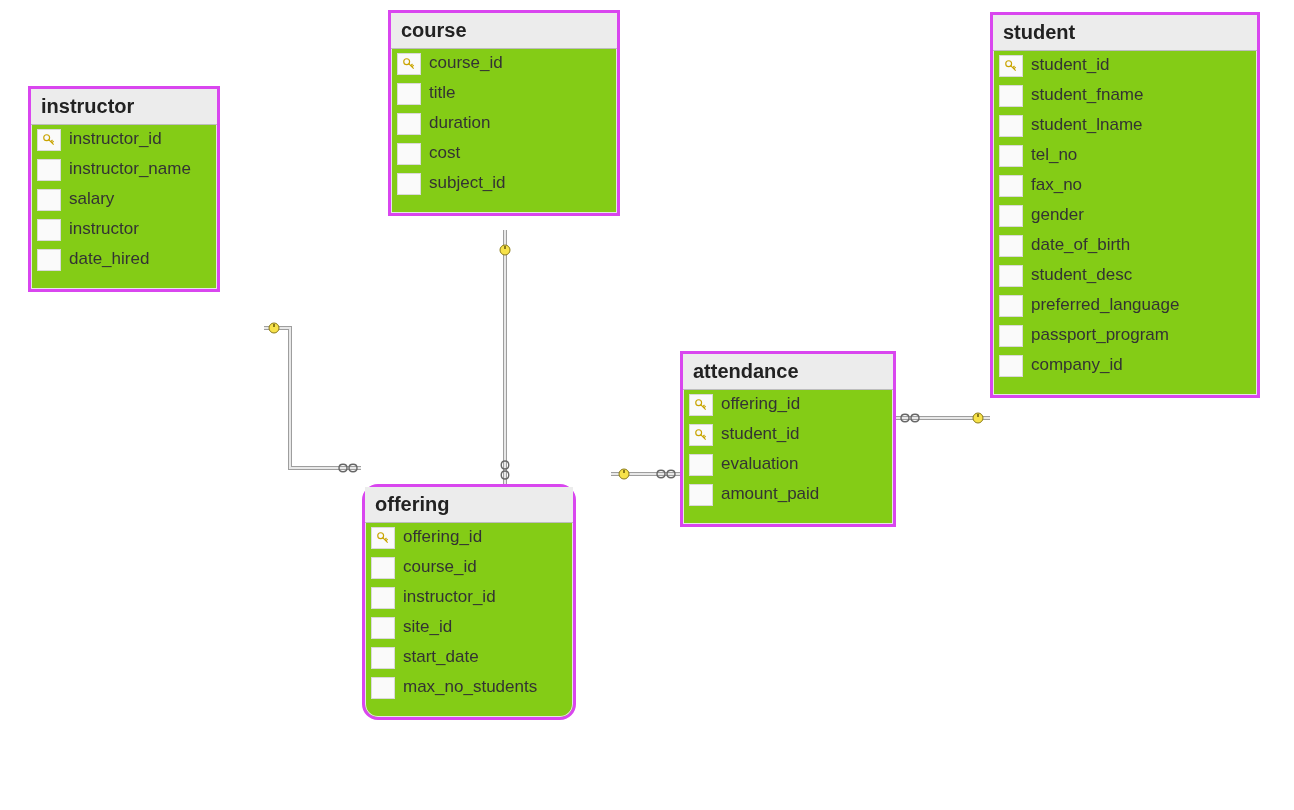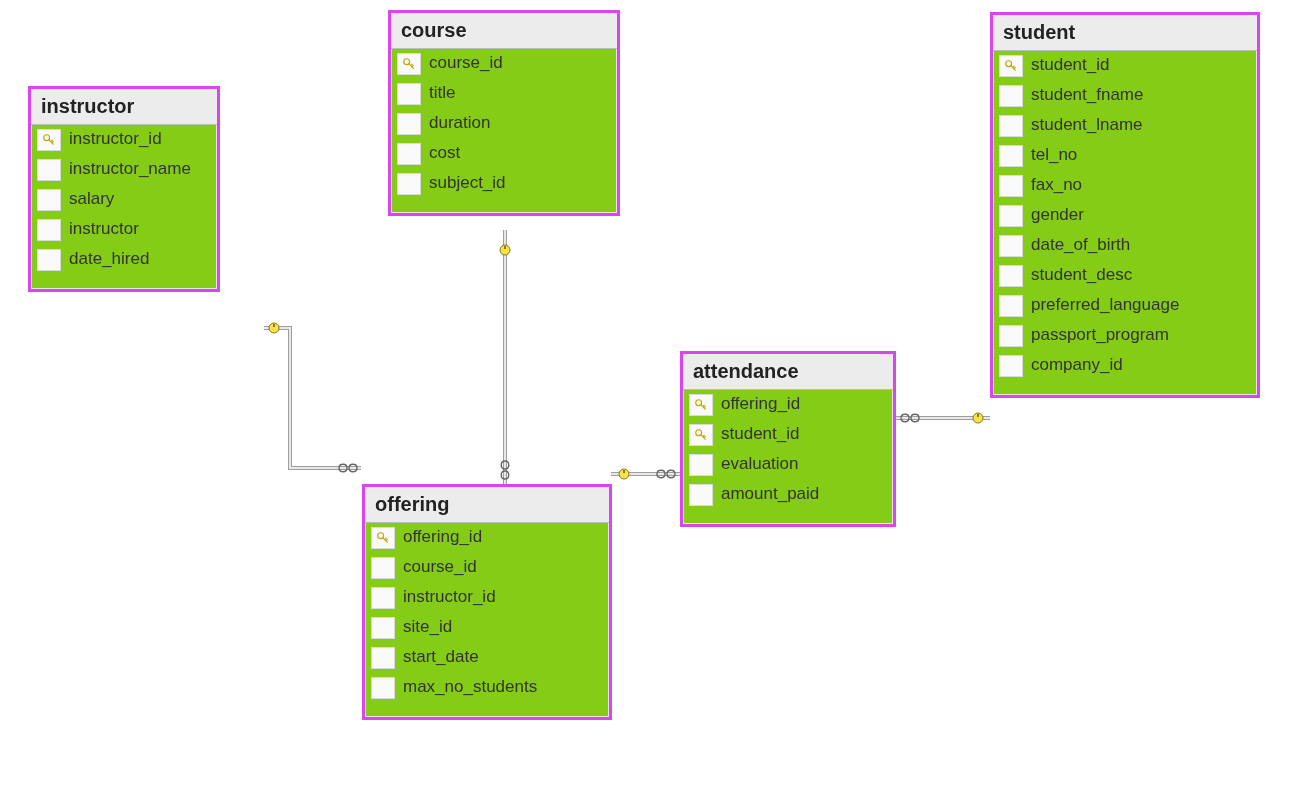--- a/index.html
+++ b/index.html
@@ -262,21 +262,21 @@
           <div class="key-cell"></div>
           <span class="field-name">evaluation</span>
         </div>
         <div class="field-row">
           <div class="key-cell"></div>
           <span class="field-name">amount_paid</span>
         </div>
       </div>
 </div>
 
-<div class="entity" style="left:362px; top:484px; width:250px;">
+<div class="entity" style="left:362px; top:484px; width:214px;border-radius:16px;">
   <div class="entity-header">offering</div>
   <div class="entity-body" id="fields-offering">
         <div class="field-row">
           <div class="key-cell">
             <span class="key-icon">
               <svg width="14" height="14" viewBox="0 0 24 24">
   <circle cx="8" cy="8" r="5" fill="none" stroke="#c9a400" stroke-width="2"></circle>
   <path d="M11 11 L20 20 M17 17 L20 14 M15 15 L18 12" stroke="#c9a400" stroke-width="2" fill="none"></path>
 </svg>
             </span>

